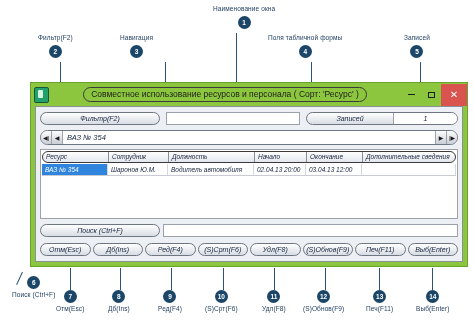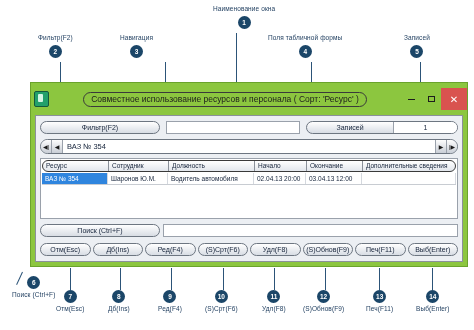--- a/index.html
+++ b/index.html
@@ -64,21 +64,21 @@
     top: 82px;
     width: 438px;
     height: 185px;
     background: #8cc63f;
     border: 1px solid #6aa32c;
     box-sizing: border-box;
     display: flex;
     flex-direction: column;
   }
   .titlebar {
-    height: 32px;
+    height: 23px;
     display: flex;
     align-items: center;
     background: #8cc63f;
     flex: 0 0 auto;
     padding-left: 3px;
   }
   .app-icon {
     width: 13px;
     height: 14px;
     background: #23a06b;
@@ -139,20 +139,21 @@
   
   .client {
     flex: 1 1 auto;
     margin: 0 4px 4px 4px;
     background: #eceff3;
     border: 1px solid #8a9099;
     box-sizing: border-box;
     display: flex;
     flex-direction: column;
     padding: 4px;
+    font-style: italic;
   }
 
   .row-filter {
     display: flex;
     align-items: center;
     gap: 3px;
     height: 15px;
     flex: 0 0 auto;
   }
   .pill {

